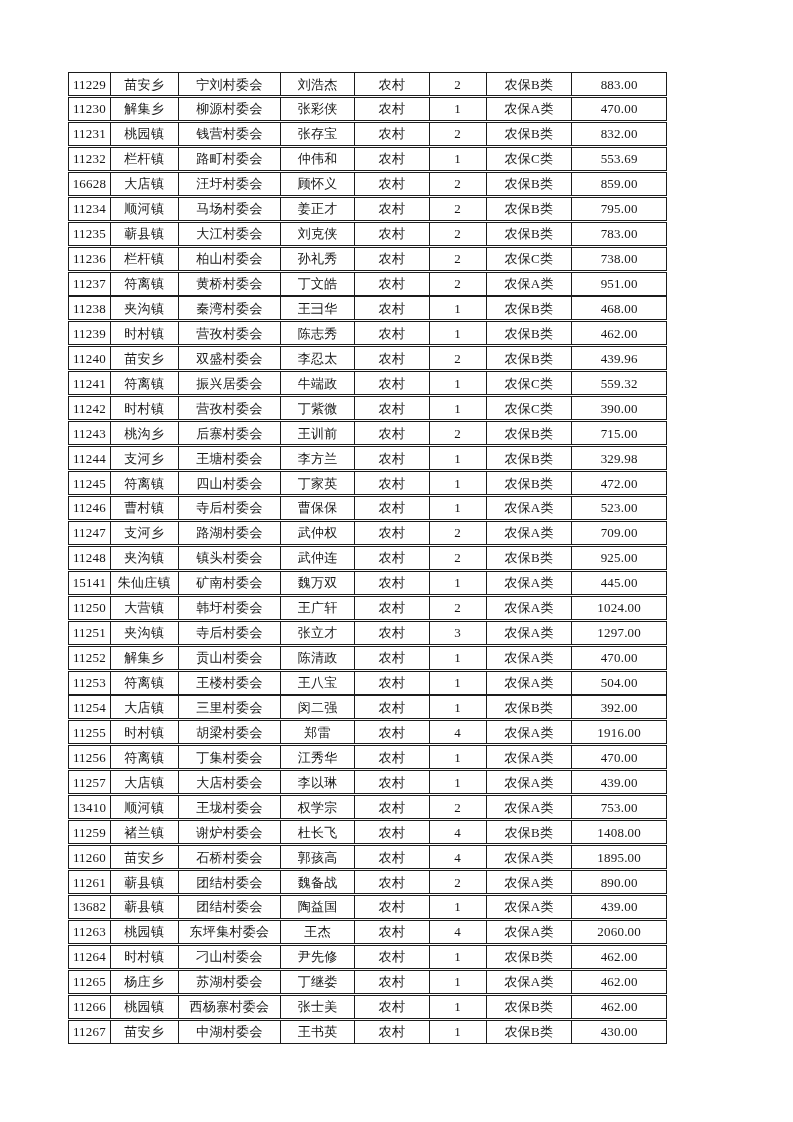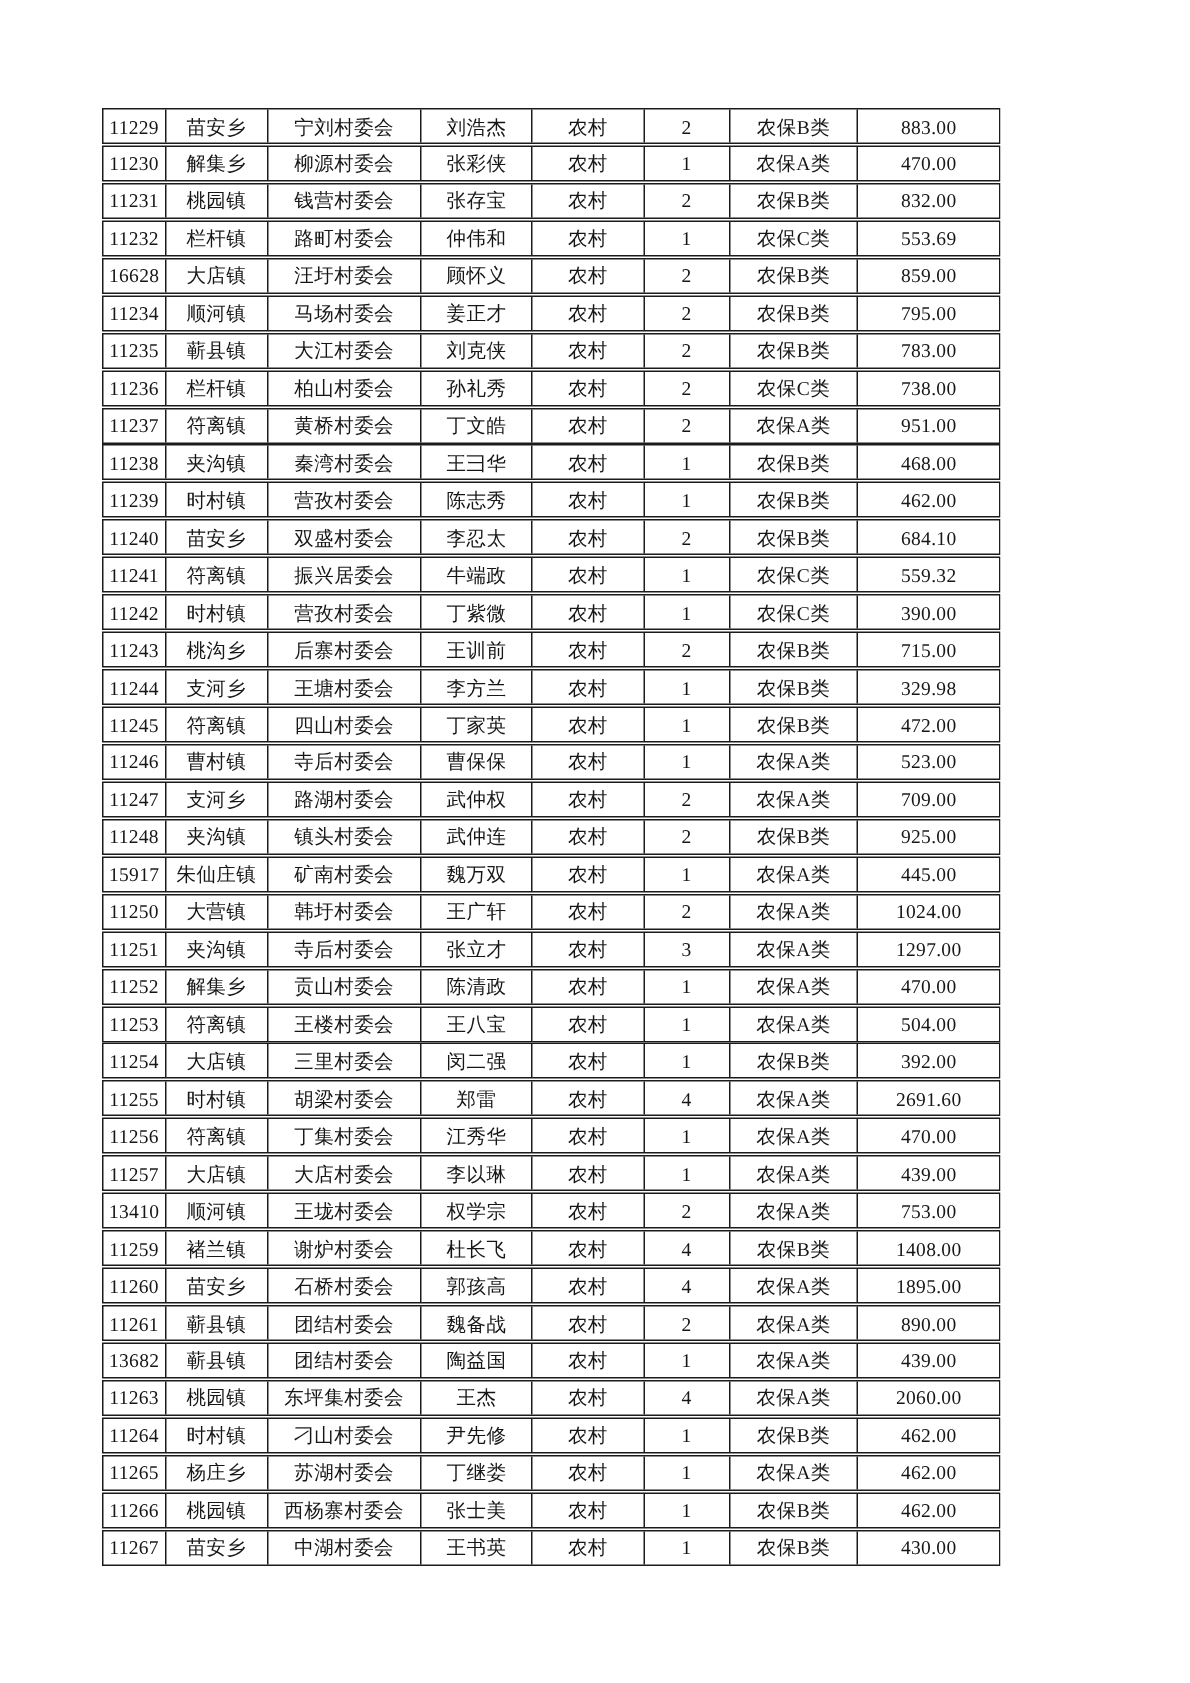--- a/index.html
+++ b/index.html
@@ -7,21 +7,21 @@
   body {
     width: 793px;
     height: 1122px;
     position: relative;
     font-family: "Liberation Serif", "DejaVu Serif", serif;
     color: #161616;
   }
   .page {
     position: absolute;
     left: 0; top: 0;
-    width: 667px;
+    width: 793px;
     height: 1122px;
     background: #ffffff;
     overflow: hidden;
   }
   .records-table {
     position: absolute;
     left: 68px;
     top: 72px;
     width: 599px;
   }
@@ -165,21 +165,21 @@
         <div class="cell num">462.00</div>
       </div>
       <div class="record-row">
         <div class="cell num">11240</div>
         <div class="cell">苗安乡</div>
         <div class="cell">双盛村委会</div>
         <div class="cell">李忍太</div>
         <div class="cell">农村</div>
         <div class="cell num">2</div>
         <div class="cell">农保B类</div>
-        <div class="cell num">684.10</div>
+        <div class="cell num">439.96</div>
       </div>
       <div class="record-row">
         <div class="cell num">11241</div>
         <div class="cell">符离镇</div>
         <div class="cell">振兴居委会</div>
         <div class="cell">牛端政</div>
         <div class="cell">农村</div>
         <div class="cell num">1</div>
         <div class="cell">农保C类</div>
         <div class="cell num">559.32</div>
@@ -248,21 +248,21 @@
         <div class="cell num">11248</div>
         <div class="cell">夹沟镇</div>
         <div class="cell">镇头村委会</div>
         <div class="cell">武仲连</div>
         <div class="cell">农村</div>
         <div class="cell num">2</div>
         <div class="cell">农保B类</div>
         <div class="cell num">925.00</div>
       </div>
       <div class="record-row">
-        <div class="cell num">15917</div>
+        <div class="cell num">15141</div>
         <div class="cell">朱仙庄镇</div>
         <div class="cell">矿南村委会</div>
         <div class="cell">魏万双</div>
         <div class="cell">农村</div>
         <div class="cell num">1</div>
         <div class="cell">农保A类</div>
         <div class="cell num">445.00</div>
       </div>
       <div class="record-row">
         <div class="cell num">11250</div>
@@ -315,21 +315,21 @@
         <div class="cell num">392.00</div>
       </div>
       <div class="record-row">
         <div class="cell num">11255</div>
         <div class="cell">时村镇</div>
         <div class="cell">胡梁村委会</div>
         <div class="cell">郑雷</div>
         <div class="cell">农村</div>
         <div class="cell num">4</div>
         <div class="cell">农保A类</div>
-        <div class="cell num">2691.60</div>
+        <div class="cell num">1916.00</div>
       </div>
       <div class="record-row">
         <div class="cell num">11256</div>
         <div class="cell">符离镇</div>
         <div class="cell">丁集村委会</div>
         <div class="cell">江秀华</div>
         <div class="cell">农村</div>
         <div class="cell num">1</div>
         <div class="cell">农保A类</div>
         <div class="cell num">470.00</div>

